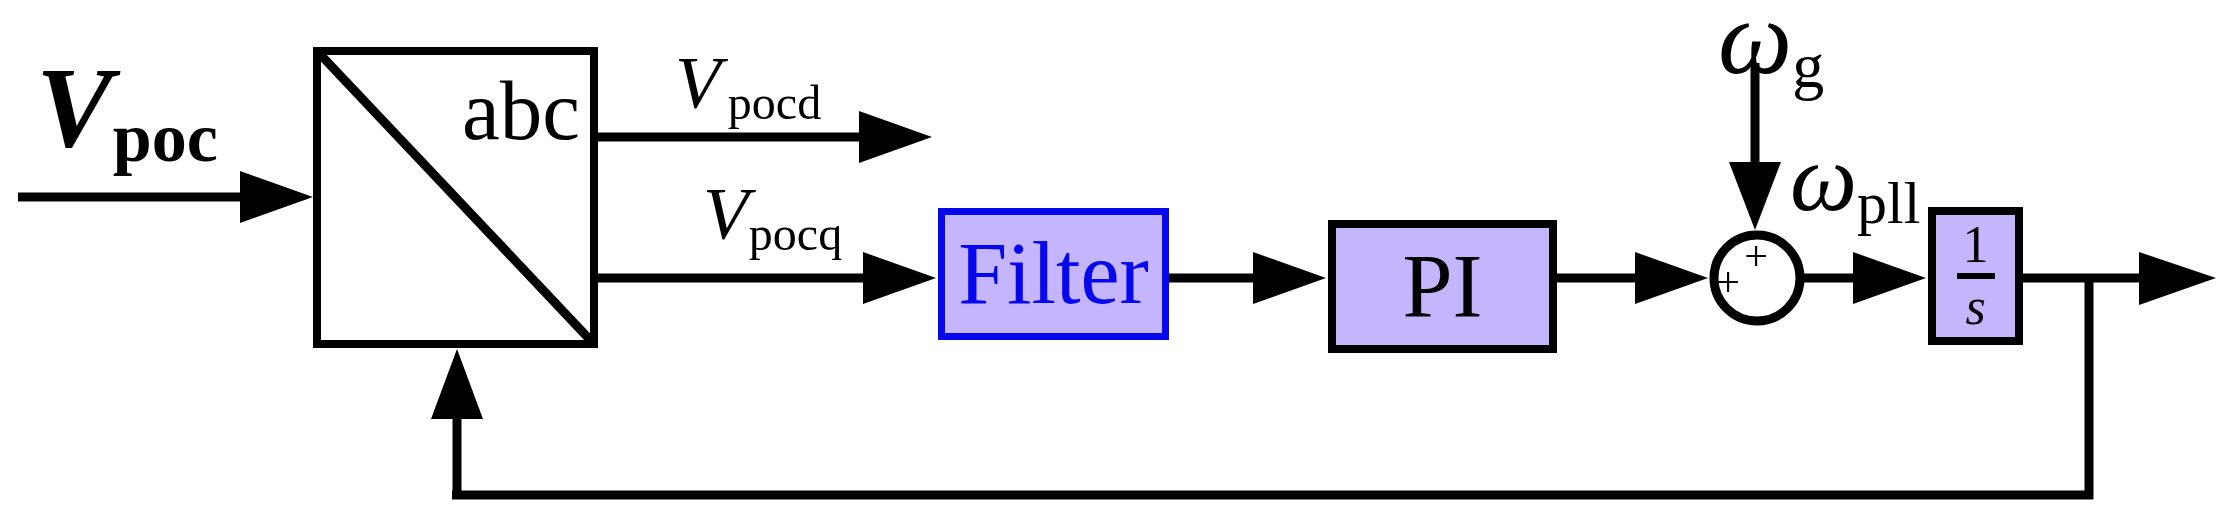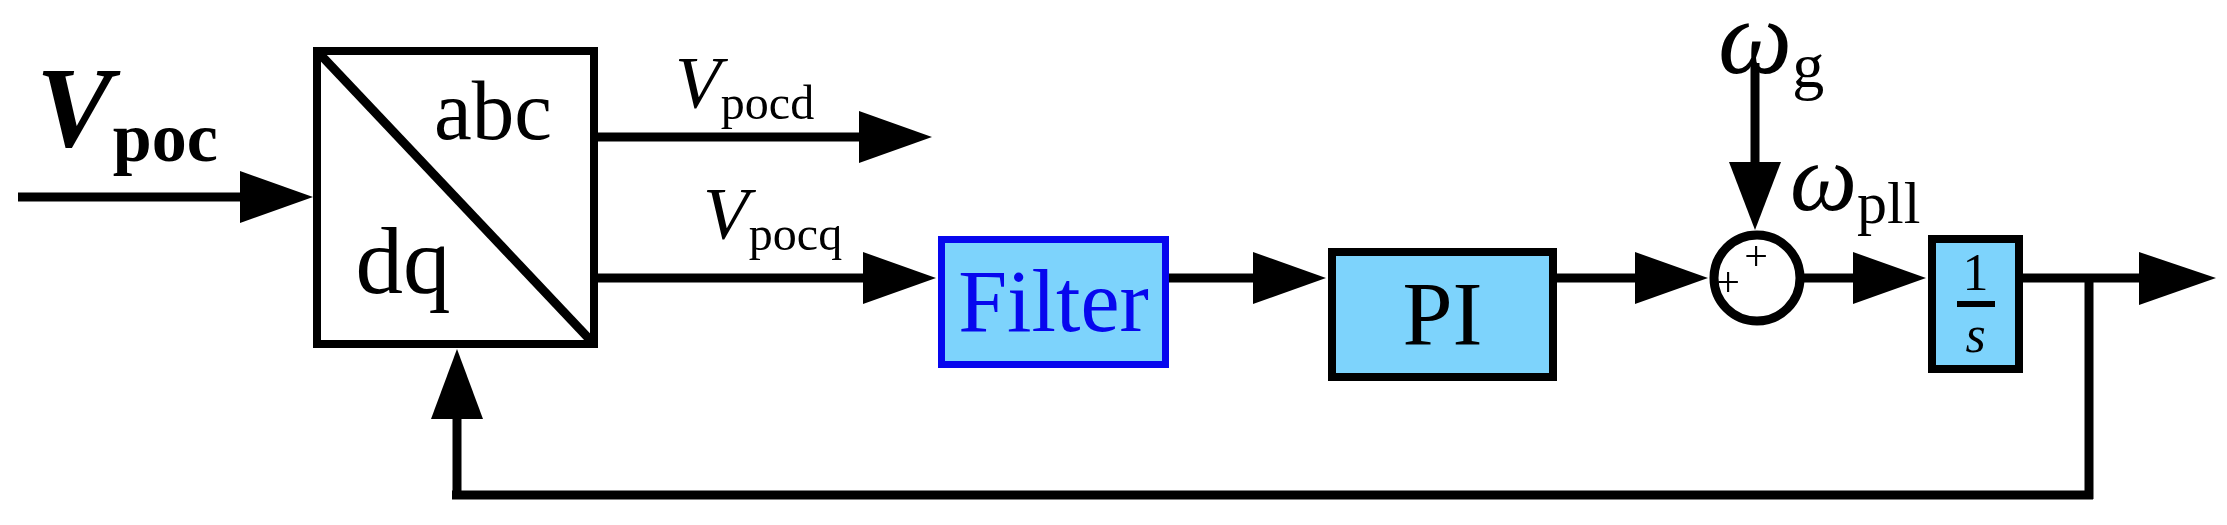--- a/index.html
+++ b/index.html
@@ -15,37 +15,37 @@
   .layer { position:absolute; left:0; top:0; width:2227px; height:525px; }
 
   
   .lbl { position:absolute; white-space:nowrap; line-height:1; }
   .lbl .main { font-style: italic; }
   .lbl .sub  { font-style: normal; position:relative; top:0.22em; }
 
   .vpoc       { left:36px;  top:50px;  font-size:115px; font-weight:bold; }
   .vpoc .sub  { font-size:70px; font-weight:bold; }
   .vpocd      { left:675px; top:45px;  font-size:75px; }
-  .vpocd .sub { font-size:48px; }
+  .vpocd .sub { font-size:48px;margin-left:7px; }
   .vpocq      { left:683px; top:176px; font-size:75px;margin-left:20px; }
   .vpocq .sub { font-size:48px; }
   .omega-g       { left:1718px; top:-15px; font-size:105px; }
   .omega-g .sub  { font-size:64px; }
   .omega-pll     { left:1790px; top:131px; font-size:95px; }
   .omega-pll .sub{ font-size:60px;font-family:Liberation Serif, serif; }
 
   
-  .abc { position:absolute; left:493px; top:68px;  font-size:85px; line-height:1; transform:translateX(-50%); }
+  .abc { position:absolute; left:521px; top:68px;  font-size:85px; line-height:1; transform:translateX(-50%); }
   .dq  { position:absolute; left:403px; top:214px; font-size:95px; line-height:1; transform:translateX(-50%); }
 
   
   .block {
     position:absolute; box-sizing:border-box;
     display:flex; align-items:center; justify-content:center;
-    background:#7dd3fc; line-height:1;margin-top:28px;
+    background:#c4b5fd; line-height:1;
   }
   .filter {
     left:938px; top:208px; width:231px; height:132px;
     border:7px solid #0707ee; color:#0707ee; font-size:88px;
   }
   .pi {
     left:1328px; top:220px; width:229px; height:133px;
     border:8px solid #000; font-size:90px;
   }
   .integrator {
@@ -117,21 +117,20 @@
 
   <div class="lbl vpocd"><span class="main">V</span><span class="sub">pocd</span></div>
 
   <div class="lbl vpocq"><span class="main">V</span><span class="sub">pocq</span></div>
 
   <div class="lbl omega-g"><span class="main">ω</span><span class="sub">g</span></div>
 
   <div class="lbl omega-pll"><span class="main">ω</span><span class="sub">pll</span></div>
 
   <div class="abc">abc</div>
-  <div class="dq">dq</div>
 
   <div class="block filter">
       <span>Filter</span>
     </div>
 
   <div class="block pi">
       <span>PI</span>
     </div>
 
   <div class="block integrator">

